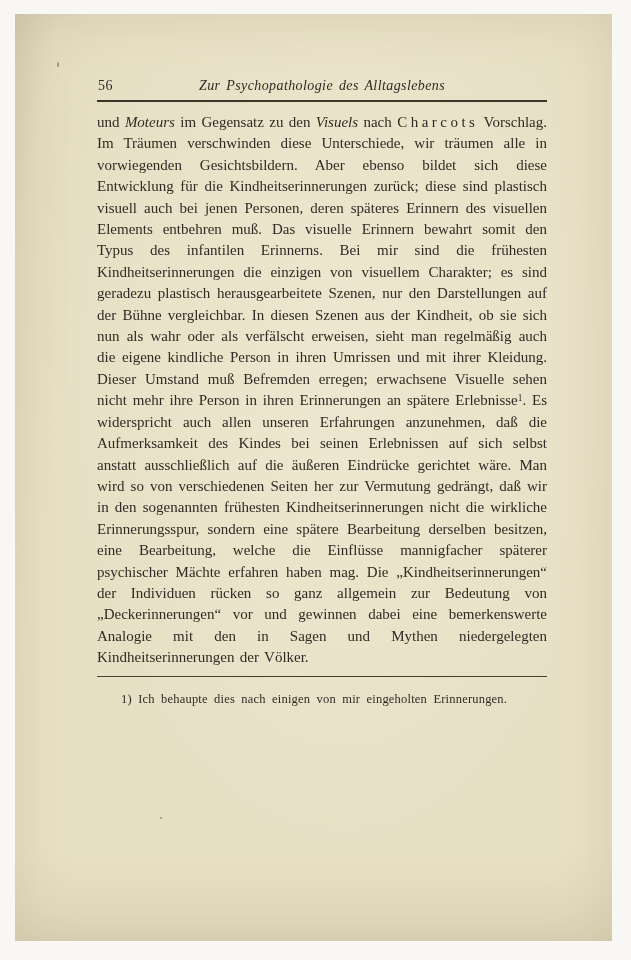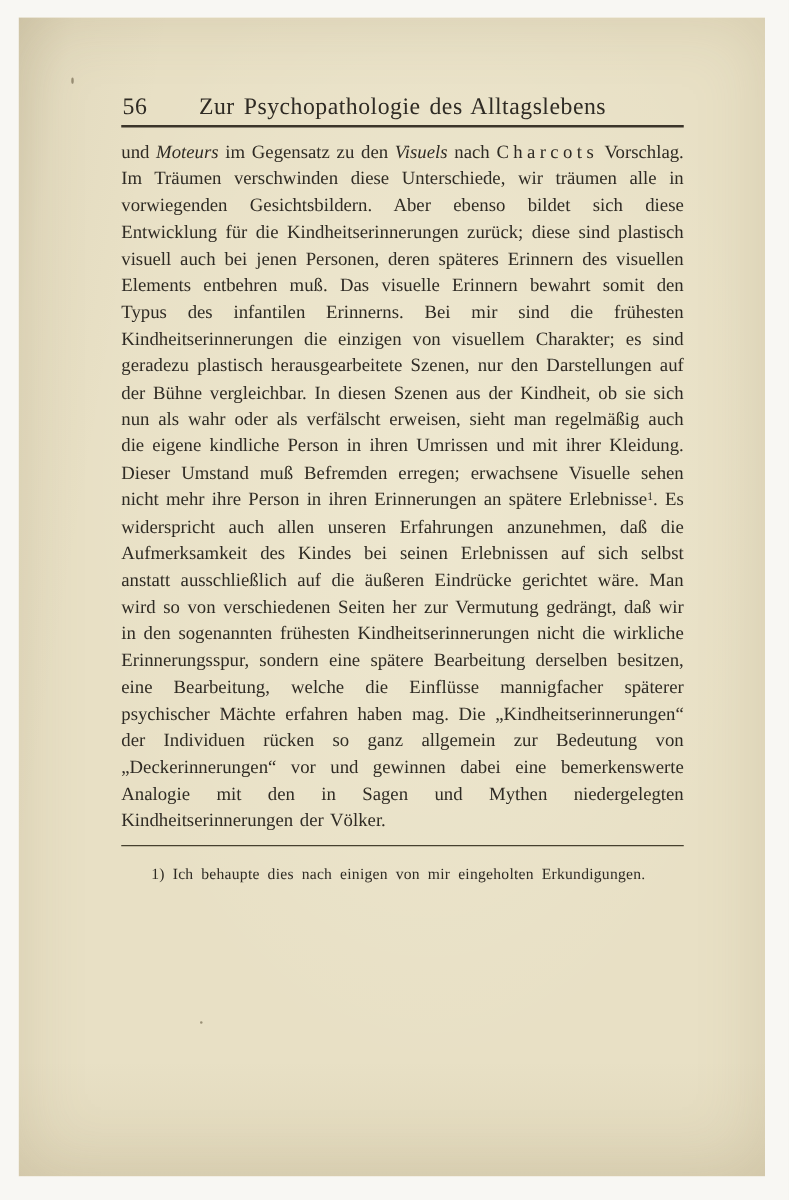--- a/index.html
+++ b/index.html
@@ -45,31 +45,32 @@
     position: absolute;
     left: 82px;
     top: 63px;
     width: 450px;
     color: #2f2b24;
   }
 
   .header-row {
     position: relative;
     height: 20px;
-    font-size: 19px;
+    font-size: 14px;
     line-height: 18px;
   }
   .page-number {
     position: absolute;
     left: 1px;
     top: 0;
     letter-spacing: 0.5px;
   }
   .running-title {
     text-align: center;
+    font-style: italic;
     letter-spacing: 0.4px;
     word-spacing: 2px;
   }
   .header-rule {
     margin-top: 3px;
     height: 2px;
     background: #3b352a;
   }
 
   .body-text {
@@ -122,18 +123,18 @@
 
       <div class="header-rule"></div>
 
       <div class="body-text">
         <p class="para"><span>und </span><span class="run-i">Moteurs</span><span> im Gegensatz zu den </span><span class="run-i">Visuels</span><span> nach </span><span class="run-sp">Charcots</span><span> Vorschlag. Im Träumen verschwinden diese Unterschiede, wir träumen alle in vorwiegenden Gesichtsbildern. Aber ebenso bildet sich diese Entwicklung für die Kindheitserinnerungen zurück; diese sind plastisch visuell auch bei jenen Personen, deren späteres Erinnern des visuellen Elements entbehren muß. Das visuelle Erinnern bewahrt somit den Typus des infantilen Erinnerns. Bei mir sind die frühesten Kindheitserinnerungen die einzigen von visuellem Charakter; es sind geradezu plastisch herausgearbeitete Szenen, nur den Darstellungen auf der Bühne vergleichbar. In diesen Szenen aus der Kindheit, ob sie sich nun als wahr oder als verfälscht erweisen, sieht man regelmäßig auch die eigene kindliche Person in ihren Umrissen und mit ihrer Kleidung. Dieser Umstand muß Befremden erregen; erwachsene Visuelle sehen nicht mehr ihre Person in ihren Erinnerungen an spätere Erlebnisse</span><span class="run-sup">1</span><span>. Es widerspricht auch allen unseren Erfahrungen anzunehmen, daß die Aufmerksamkeit des Kindes bei seinen Erlebnissen auf sich selbst anstatt ausschließlich auf die äußeren Eindrücke gerichtet wäre. Man wird so von verschiedenen Seiten her zur Vermutung gedrängt, daß wir in den sogenannten frühesten Kindheitserinnerungen nicht die wirkliche Erinnerungsspur, sondern eine spätere Bearbeitung derselben besitzen, eine Bearbeitung, welche die Einflüsse mannigfacher späterer psychischer Mächte erfahren haben mag. Die „Kindheitserinnerungen“ der Individuen rücken so ganz allgemein zur Bedeutung von „Deckerinnerungen“ vor und gewinnen dabei eine bemerkenswerte Analogie mit den in Sagen und Mythen niedergelegten Kindheitserinnerungen der Völker.</span></p>
       </div>
 
       <div class="footnote-rule"></div>
 
       <div class="footnote-line">
-        <span>1)</span><span> Ich behaupte dies nach einigen von mir eingeholten Erkundigungen.</span>
+        <span>1)</span><span> Ich behaupte dies nach einigen von mir eingeholten Erinnerungen.</span>
       </div>
 
     </div>
   </div>
 </div>
 
 </body></html>

